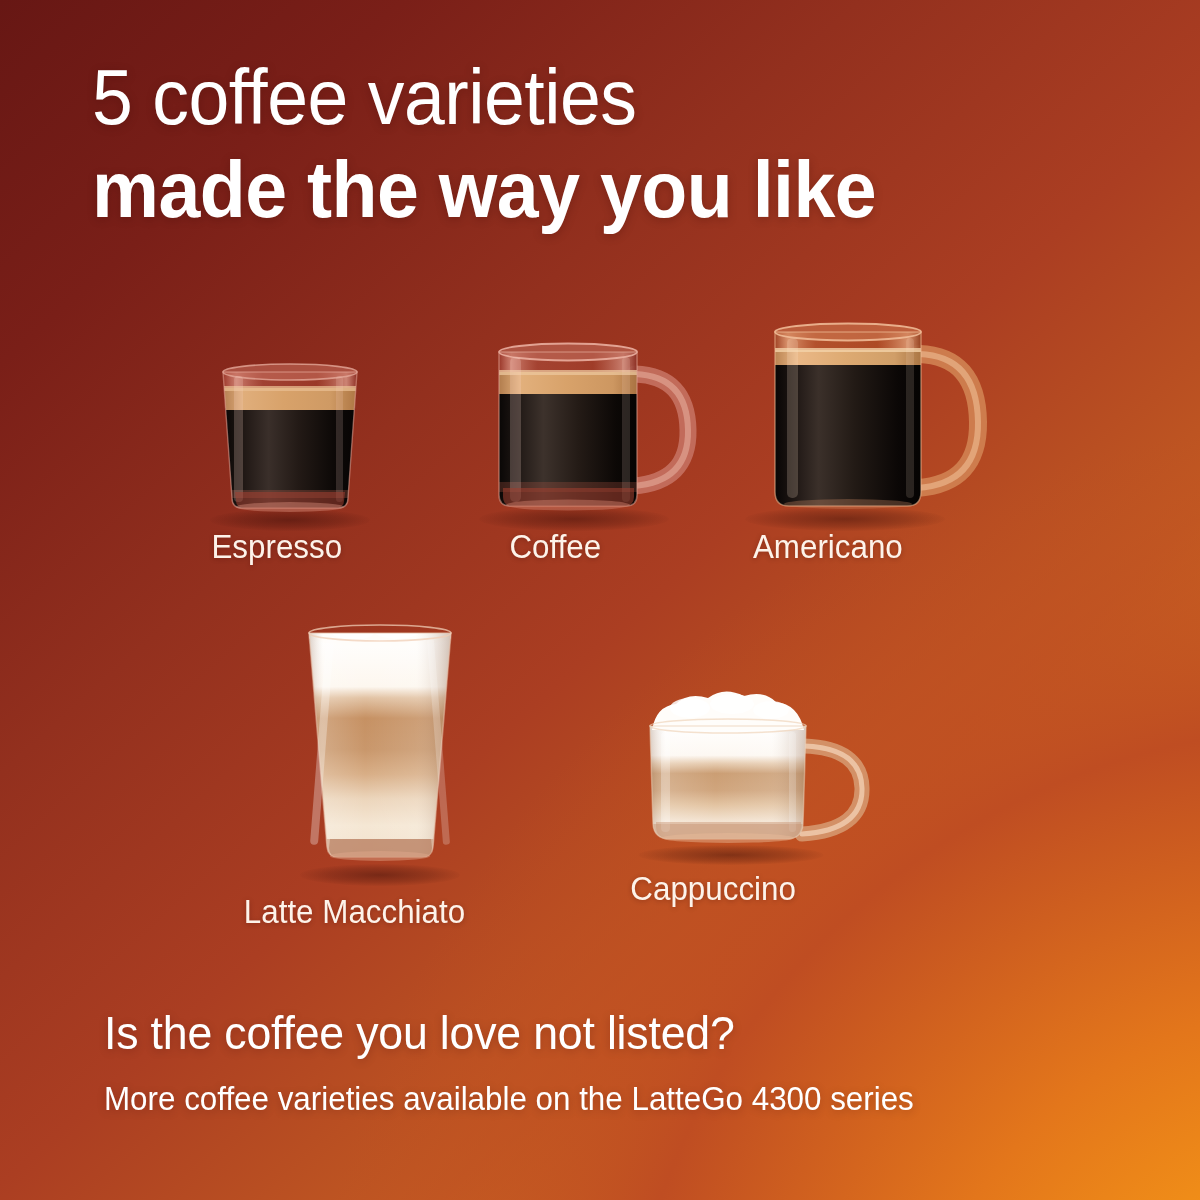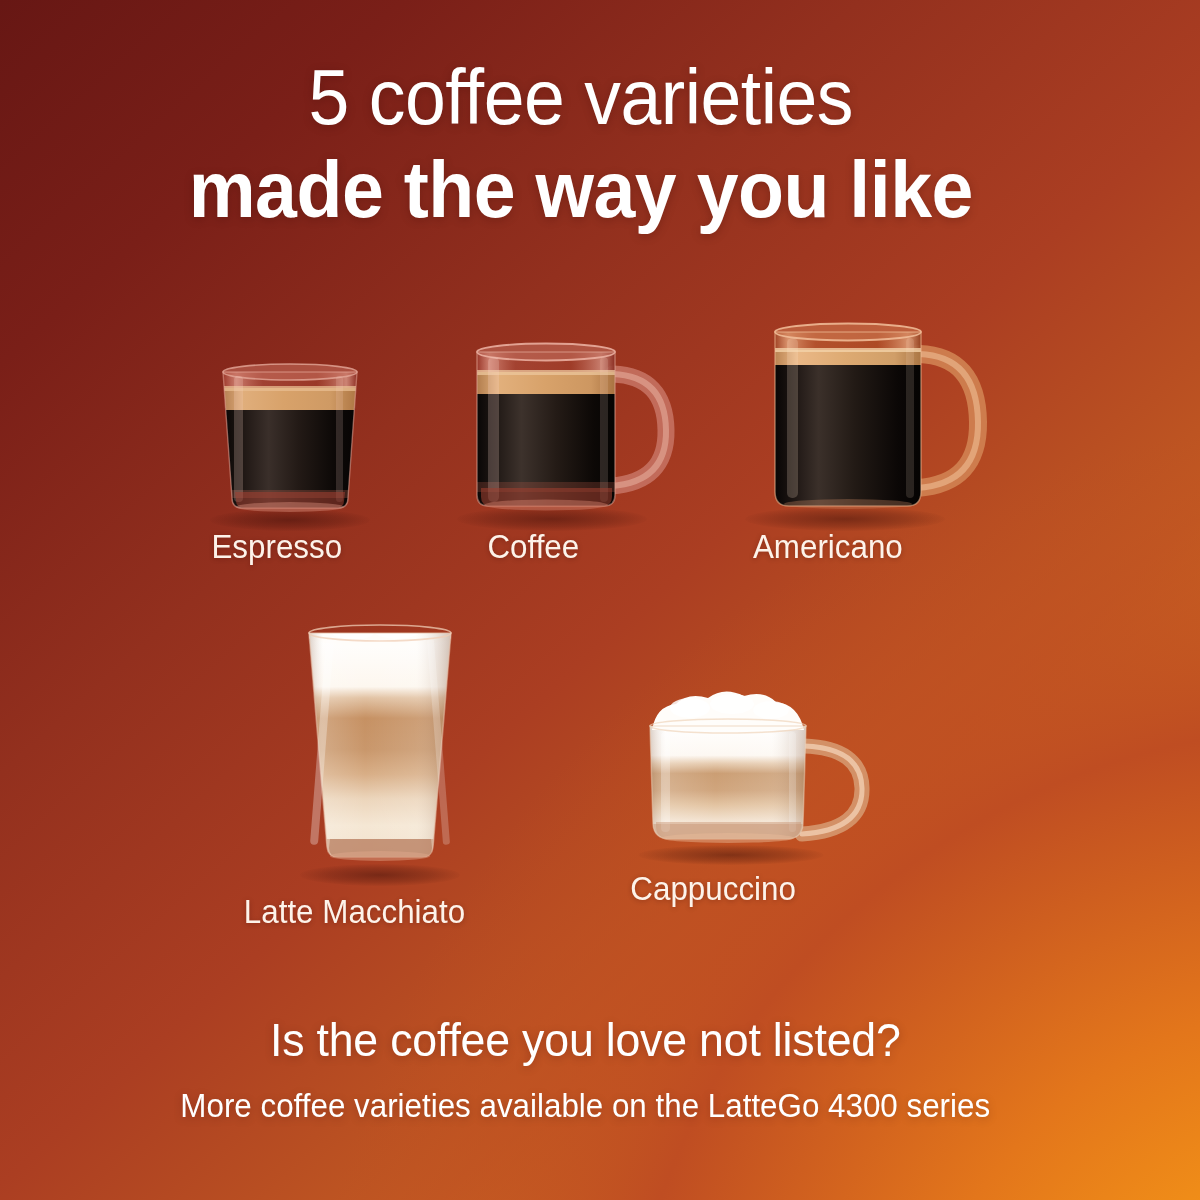--- a/index.html
+++ b/index.html
@@ -9,21 +9,20 @@
   }
   #poster {
     position: relative;
     width: 1200px;
     height: 1200px;
     overflow: hidden;
     font-family: "Liberation Sans", sans-serif;
     background:
       radial-gradient(120% 115% at 112% 118%, #ffb01c 0%, #f79a16 12%, #e3761b 30%, #bf4d22 50%, transparent 72%),
       linear-gradient(138deg, #671714 0%, #7a1f18 16%, #93301e 34%, #ab3e22 52%, #c25a22 70%, #e08a1b 86%, #f9a818 100%);
-    text-align: center;
   }
   
   .headline {
     position: absolute;
     left: 92px;
     top: 58px;
     width: 1040px;
     color: #ffffff;
     line-height: 1.0;
     text-shadow: 0 2px 10px rgba(60,10,5,0.28);
@@ -66,26 +65,25 @@
     position: absolute;
     left: 50%;
     transform: translateX(-50%);
     border-radius: 50%;
     background: radial-gradient(ellipse at center, rgba(45,8,5,0.42) 0%, rgba(45,8,5,0.20) 45%, rgba(45,8,5,0) 74%);
     pointer-events: none;
   }
   
   .bottom {
     position: absolute;
-    left: 96px;
+    left: 104px;
     top: 1005px;
     width: 1030px;
     color: #ffffff;
     text-shadow: 0 2px 9px rgba(60,10,5,0.26);
-    margin-top: 7px;
   }
   .bottom .q {
     display: block;
     font-size: 47px;
     font-weight: 300;
     font-stretch: condensed;
     letter-spacing: -0.2px;
     transform: scaleX(0.95);
     transform-origin: left center;
   }
@@ -159,21 +157,21 @@
 
       <rect x="29" y="26" width="9" height="126" fill="#ffd9cd" opacity="0.22" rx="4"></rect>
       <rect x="131" y="26" width="7" height="126" fill="#ffd9cd" opacity="0.16" rx="3"></rect>
 
       <path d="M30,142 L140,142 L139,151 Q139,158 130,158 L40,158 Q31,158 31,151 Z" fill="#a24031" opacity="0.55"></path>
       <ellipse cx="85" cy="157" rx="54" ry="5" fill="#d58c79" opacity="0.45"></ellipse>
     </svg>
     <div class="caption" style="left:3px; top:178px;">Espresso</div>
   </div>
 
-  <div class="drink" style="left:455px; top:330px; width:230px; height:195px;">
+  <div class="drink" style="left:477px; top:330px; width:230px; height:195px;">
     <div class="shadow" style="bottom:-6px; left:42%; width:190px; height:24px;"></div>
     <svg width="230" height="195" viewBox="0 0 230 195" style="position:absolute; left:0; top:0;">
       <defs>
         <linearGradient id="cofGlass" x1="0" y1="0" x2="1" y2="0">
           <stop offset="0%" stop-color="#9a372a" stop-opacity="0.95"></stop>
           <stop offset="9%" stop-color="#d68b7b" stop-opacity="0.88"></stop>
           <stop offset="28%" stop-color="#ae4f3f" stop-opacity="0.55"></stop>
           <stop offset="68%" stop-color="#a44330" stop-opacity="0.55"></stop>
           <stop offset="90%" stop-color="#d08b7c" stop-opacity="0.85"></stop>
           <stop offset="100%" stop-color="#8a2d22" stop-opacity="0.95"></stop>

